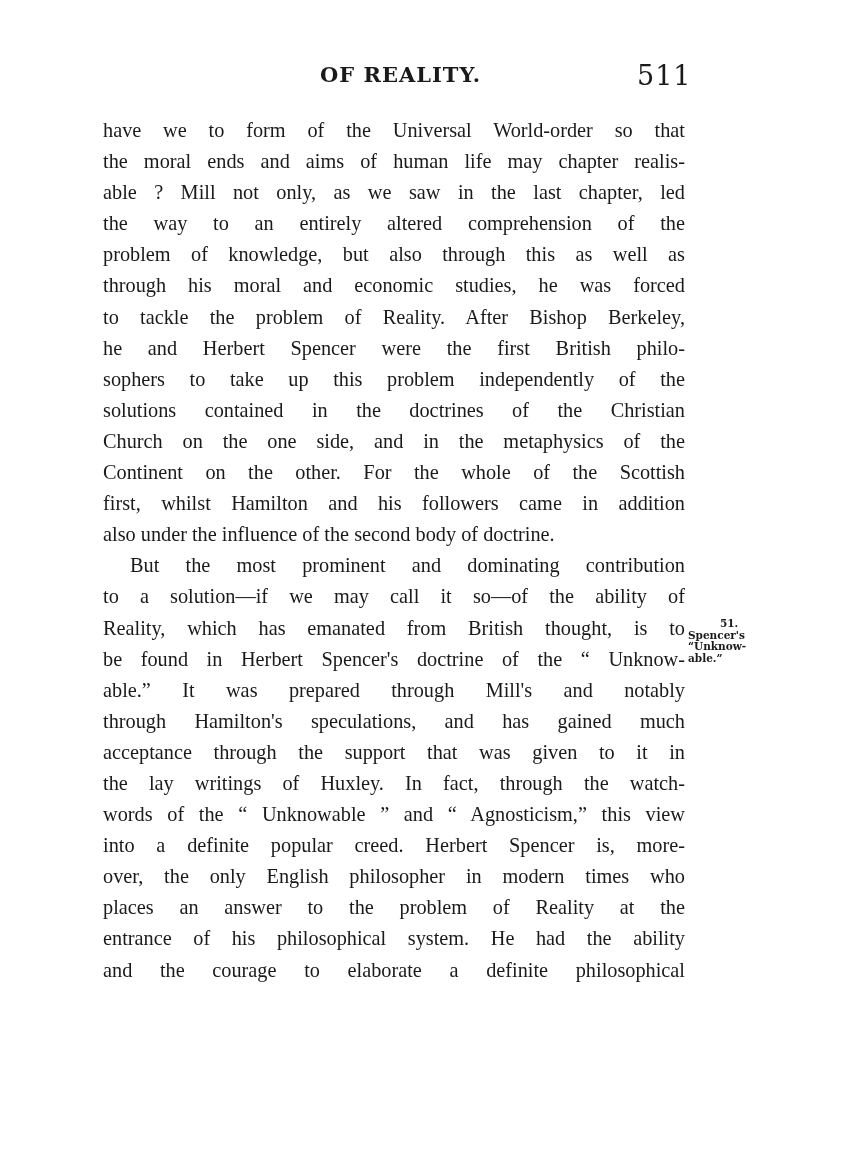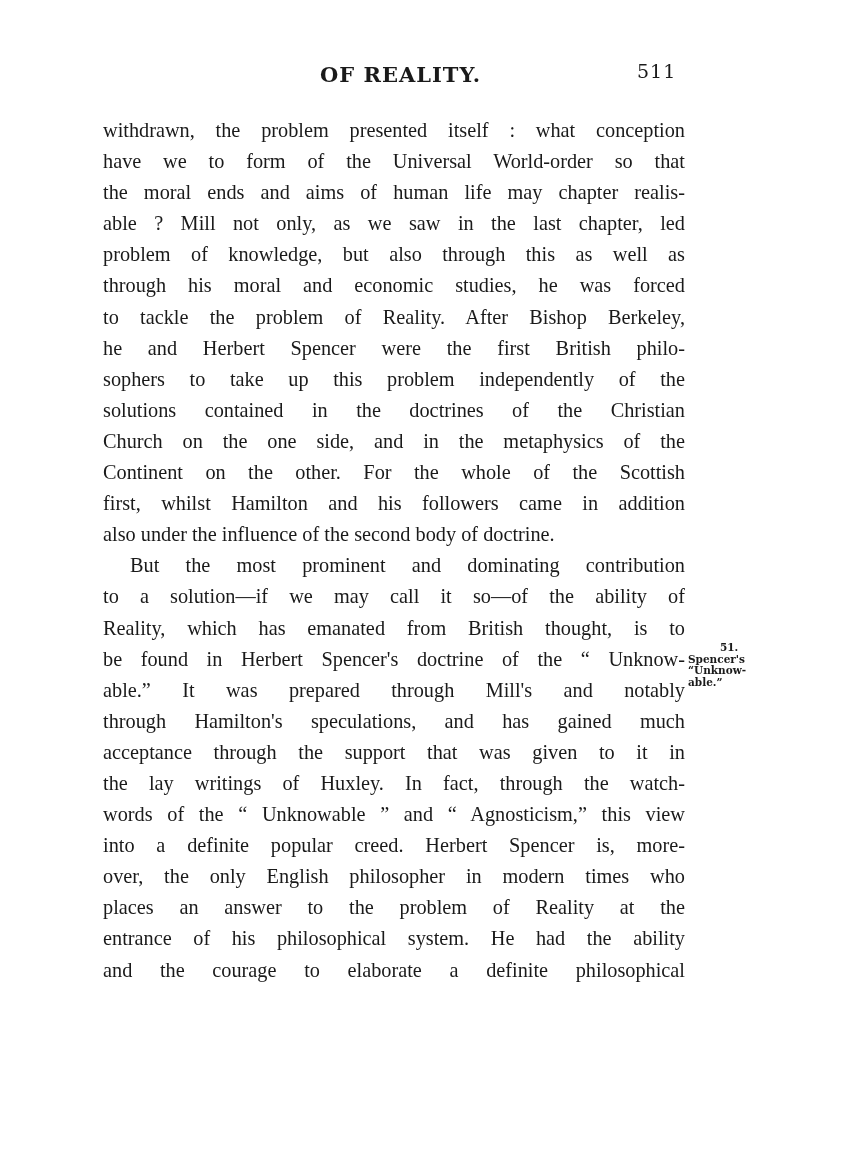--- a/index.html
+++ b/index.html
@@ -1,43 +1,43 @@
 <!DOCTYPE html>
 <html><head>
 <meta charset="utf-8">
 <style>
   html, body { margin: 0; padding: 0; background: #ffffff; }
   body { width: 850px; height: 1150px; position: relative; overflow: hidden;
          font-family: "DejaVu Serif", "Liberation Serif", serif; color: #1a1a1a; }
   .header { position: absolute; top: 62px; left: 0; width: 850px; height: 30px; }
   .running-title { position: absolute; left: 320px; top: 0; font-size: 21px; font-weight: bold; letter-spacing: 1px; }
-  .page-number { position: absolute; left: 637px; top: -2px; font-size: 19px; letter-spacing: 1px; }
+  .page-number { position: absolute; left: 637px; top: -2px; font-size: 27px; letter-spacing: 1px; }
   .body-text { position: absolute; left: 103px; top: 115px; width: 582px; }
   .line { height: 31.1px; line-height: 31.1px; font-size: 20.3px; white-space: nowrap;
           text-align: justify; text-align-last: justify; font-family: "Liberation Serif", serif; }
   .line.last { text-align-last: left; }
   .line.indent { padding-left: 27px; }
   .margin-note { position: absolute; left: 688px; top: 618px; width: 95px;
                  font-family: "DejaVu Serif", serif; font-weight: bold; font-size: 10.5px; line-height: 11.5px; }
-  .margin-note .num { padding-left: 32px; margin-top: 24px; }
+  .margin-note .num { padding-left: 32px; }
 </style>
 </head>
 <body>
 
 <div class="header">
   <span class="running-title">OF REALITY.</span>
   <span class="page-number">511</span>
 </div>
 
 <div class="body-text">
   <div>
-    <div class="line">withdrawn, the problem presented itself : what conception</div>
     <div class="line">have we to form of the Universal World-order so that</div>
     <div class="line">the moral ends and aims of human life may chapter realis-</div>
     <div class="line">able ?  Mill not only, as we saw in the last chapter, led</div>
+    <div class="line">the way to an entirely altered comprehension of the</div>
     <div class="line">problem of knowledge, but also through this as well as</div>
     <div class="line">through his moral and economic studies, he was forced</div>
     <div class="line">to tackle the problem of Reality. After Bishop Berkeley,</div>
     <div class="line">he and Herbert Spencer were the first British philo-</div>
     <div class="line">sophers to take up this problem independently of the</div>
     <div class="line">solutions contained in the doctrines of the Christian</div>
     <div class="line">Church on the one side, and in the metaphysics of the</div>
     <div class="line">Continent on the other. For the whole of the Scottish</div>
     <div class="line">first, whilst Hamilton and his followers came in addition</div>
     <div class="line last">also under the influence of the second body of doctrine.</div>

